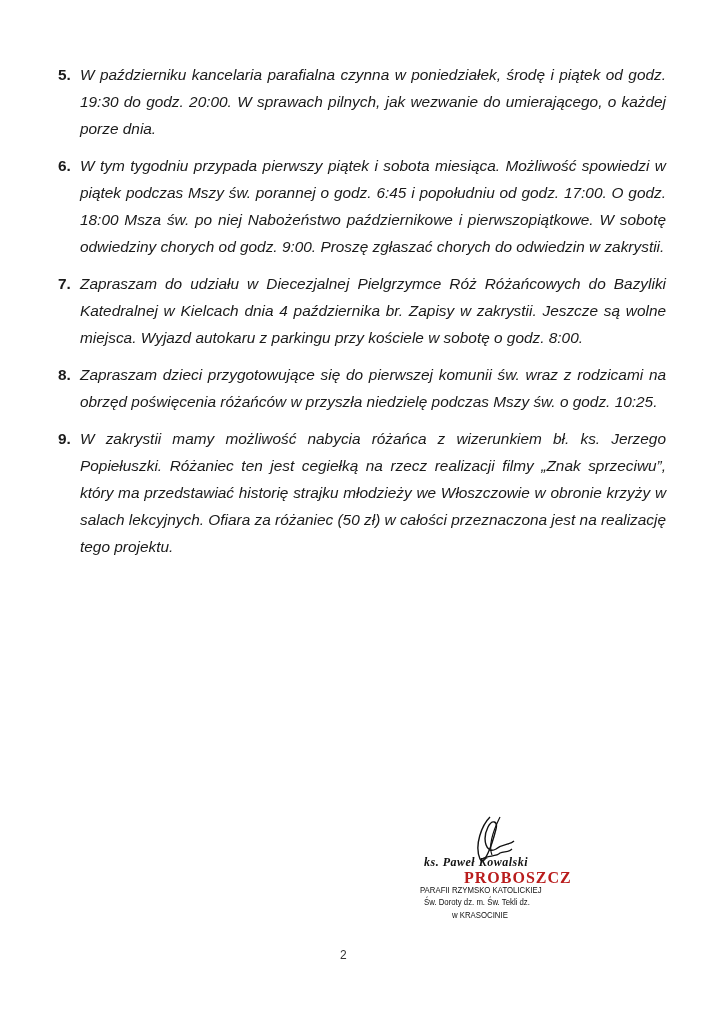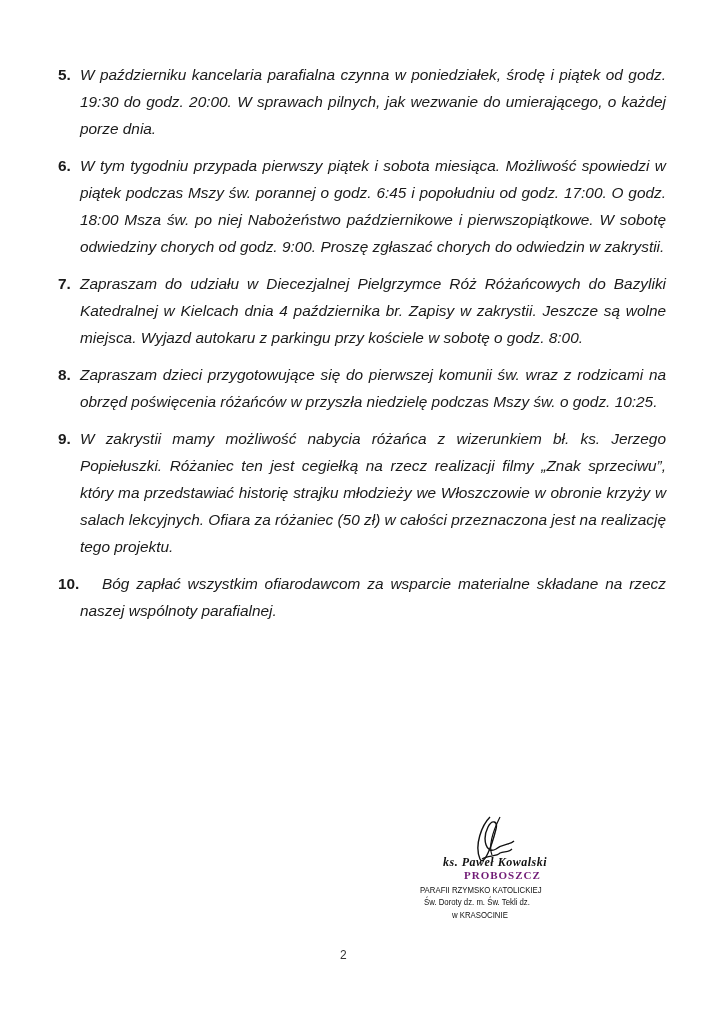--- a/index.html
+++ b/index.html
@@ -71,31 +71,30 @@
       position: absolute;
       left: 12px;
       top: 40px;
       font-family: "Liberation Serif", "DejaVu Serif", serif;
       font-style: italic;
       font-weight: bold;
       font-size: 12px;
       letter-spacing: 0.5px;
       color: #111;
       white-space: nowrap;
-      margin-left: 19px;
     }
     .sig-title {
       position: absolute;
       left: 52px;
       top: 54px;
       font-family: "Liberation Serif", "DejaVu Serif", serif;
       font-weight: bold;
-      font-size: 11px;
+      font-size: 16px;
       letter-spacing: 1px;
-      color: #701a75;
+      color: #b91c1c;
       white-space: nowrap;
     }
     .sig-line {
       position: absolute;
       font-family: "Liberation Sans", "DejaVu Sans", sans-serif;
       font-size: 9.5px;
       color: #111;
       white-space: nowrap;
       transform: scaleX(0.82);
       transform-origin: left center;
@@ -137,24 +136,20 @@
       <span class="text">Zapraszam do udziału w Diecezjalnej Pielgrzymce Róż Różańcowych do Bazyliki Katedralnej w Kielcach dnia 4 października br. Zapisy w zakrystii. Jeszcze są wolne miejsca. Wyjazd autokaru z parkingu przy kościele w sobotę o godz. 8:00.</span>
     </li>
     <li class="item">
       <span class="num">8.</span>
       <span class="text">Zapraszam dzieci przygotowujące się do pierwszej komunii św. wraz z rodzicami na obrzęd poświęcenia różańców w przyszła niedzielę podczas Mszy św. o godz. 10:25.</span>
     </li>
     <li class="item">
       <span class="num">9.</span>
       <span class="text">W zakrystii mamy możliwość nabycia różańca z wizerunkiem bł. ks. Jerzego Popiełuszki. Różaniec ten jest cegiełką na rzecz realizacji filmy „Znak sprzeciwu”, który ma przedstawiać historię strajku młodzieży we Włoszczowie w obronie krzyży w salach lekcyjnych. Ofiara za różaniec (50 zł) w całości przeznaczona jest na realizację tego projektu.</span>
     </li>
-    <li class="item wide">
-      <span class="num">10.</span>
-      <span class="text text-first">Bóg zapłać wszystkim ofiarodawcom za wsparcie materialne składane na rzecz naszej wspólnoty parafialnej.</span>
-    </li>
   </ol>
 
   <div class="signature">
     <svg class="sig-scribble" viewBox="0 0 80 60">
       <path d="M38 2 C30 10, 22 30, 28 44 C32 52, 40 30, 44 14 C46 6, 40 4, 36 12 C30 24, 34 40, 44 34 C52 28, 58 30, 62 26" fill="none" stroke="#111" stroke-width="1.4"></path>
       <path d="M48 2 C42 14, 36 30, 40 40" fill="none" stroke="#111" stroke-width="1.2"></path>
       <path d="M30 44 C36 40, 44 42, 48 38 C52 36, 56 38, 60 34" fill="none" stroke="#111" stroke-width="1.2"></path>
     </svg>
     <div class="sig-name">ks. Paweł Kowalski</div>
     <div class="sig-title">PROBOSZCZ</div>

